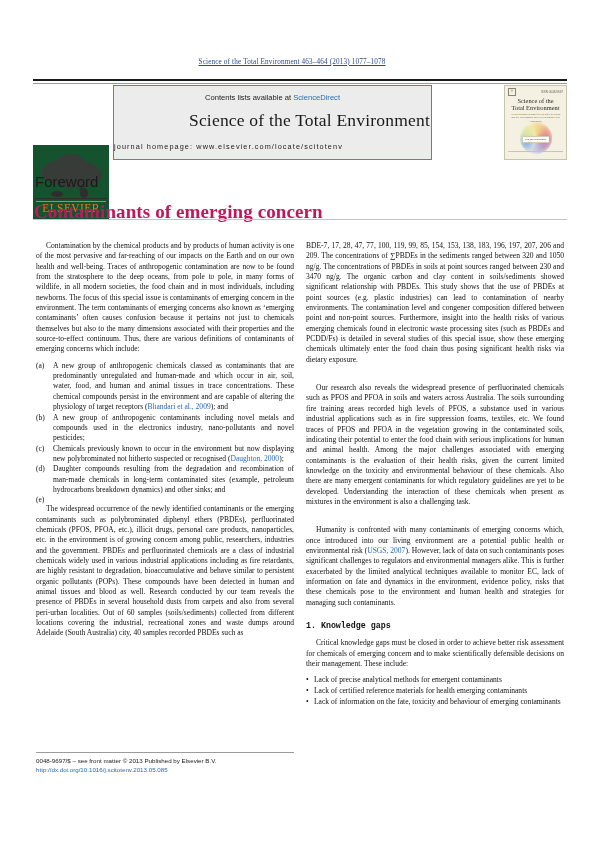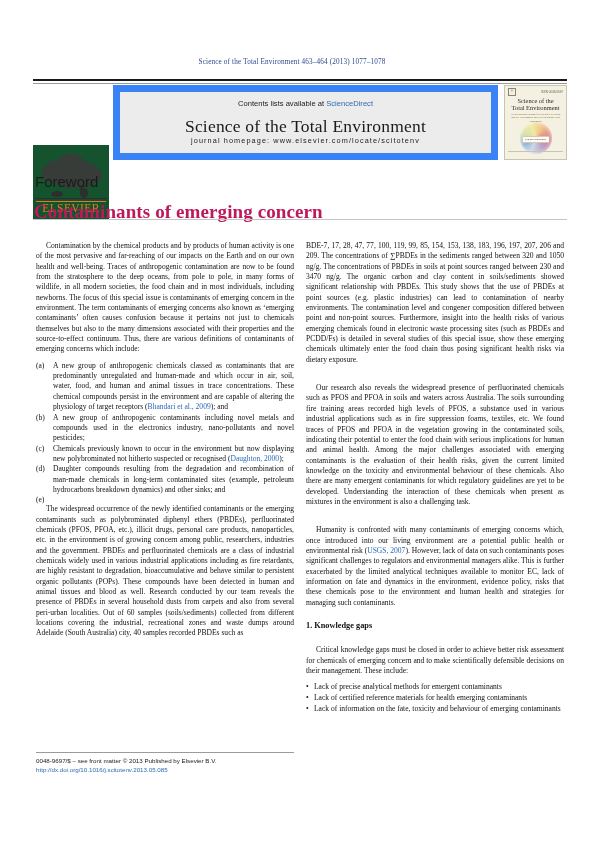--- a/index.html
+++ b/index.html
@@ -28,20 +28,21 @@
   .running-head {
     position: absolute;
     top: 58px;
     left: 0;
     width: 584px;
     text-align: center;
     font-size: 7.2px;
     letter-spacing: 0.15px;
     color: #2b4a8b;
     font-family: "Liberation Serif", serif;
+    text-decoration: underline;
   }
 
   
   .masthead {
     position: absolute;
     top: 83px;
     left: 33px;
     width: 534px;
     height: 77px;
   }
@@ -85,24 +86,24 @@
     top: 56px;
     width: 70px;
     height: 1px;
     background: #e87722;
   }
 
   .masthead-center {
     position: absolute;
     left: 80px;
     top: 2px;
-    width: 385px;
+    width: 319px;
     height: 75px;
     background: #ececec;
-    border: 7px solid #3b82f6;
+    border: 1px solid #3b82f6;
     box-sizing: border-box;
   }
   .contents-line {
     position: absolute;
     top: 7px;
     left: 0;
     width: 100%;
     text-align: center;
     font-family: "Liberation Sans", sans-serif;
     font-size: 7.6px;
@@ -114,27 +115,27 @@
   .journal-title-big {
     position: absolute;
     top: 24px;
     left: 0;
     width: 100%;
     text-align: center;
     font-family: "Liberation Serif", serif;
     font-size: 17.5px;
     color: #1a1a1a;
     letter-spacing: 0.2px;
+    padding-left: 37px;
   }
   .homepage-line {
     position: absolute;
     bottom: 8px;
     left: 0;
     width: 100%;
-    text-align: center;
     font-family: "Liberation Sans", sans-serif;
     font-size: 7.3px;
     color: #222222;
     letter-spacing: 1.1px;
   }
 
   .cover-thumb {
     position: absolute;
     right: 0;
     top: 2px;
@@ -319,25 +320,25 @@
     text-align: left;
     margin-bottom: 0.5px;
   }
   .bullet-list li .dot {
     position: absolute;
     left: 0;
     top: 0;
   }
 
   .section-head {
-    font-family: Liberation Serif, serif;
+    font-family: Liberation Mono, monospace;
     font-weight: bold;
     font-size: 8.3px;
     margin-top: 13px;
-    margin-bottom: 14px;
+    margin-bottom: 7px;
   }
 
   .cite { color: #2b6bb5; }
 
   
   .footer {
     position: absolute;
     left: 36px;
     top: 757px;
     width: 270px;

